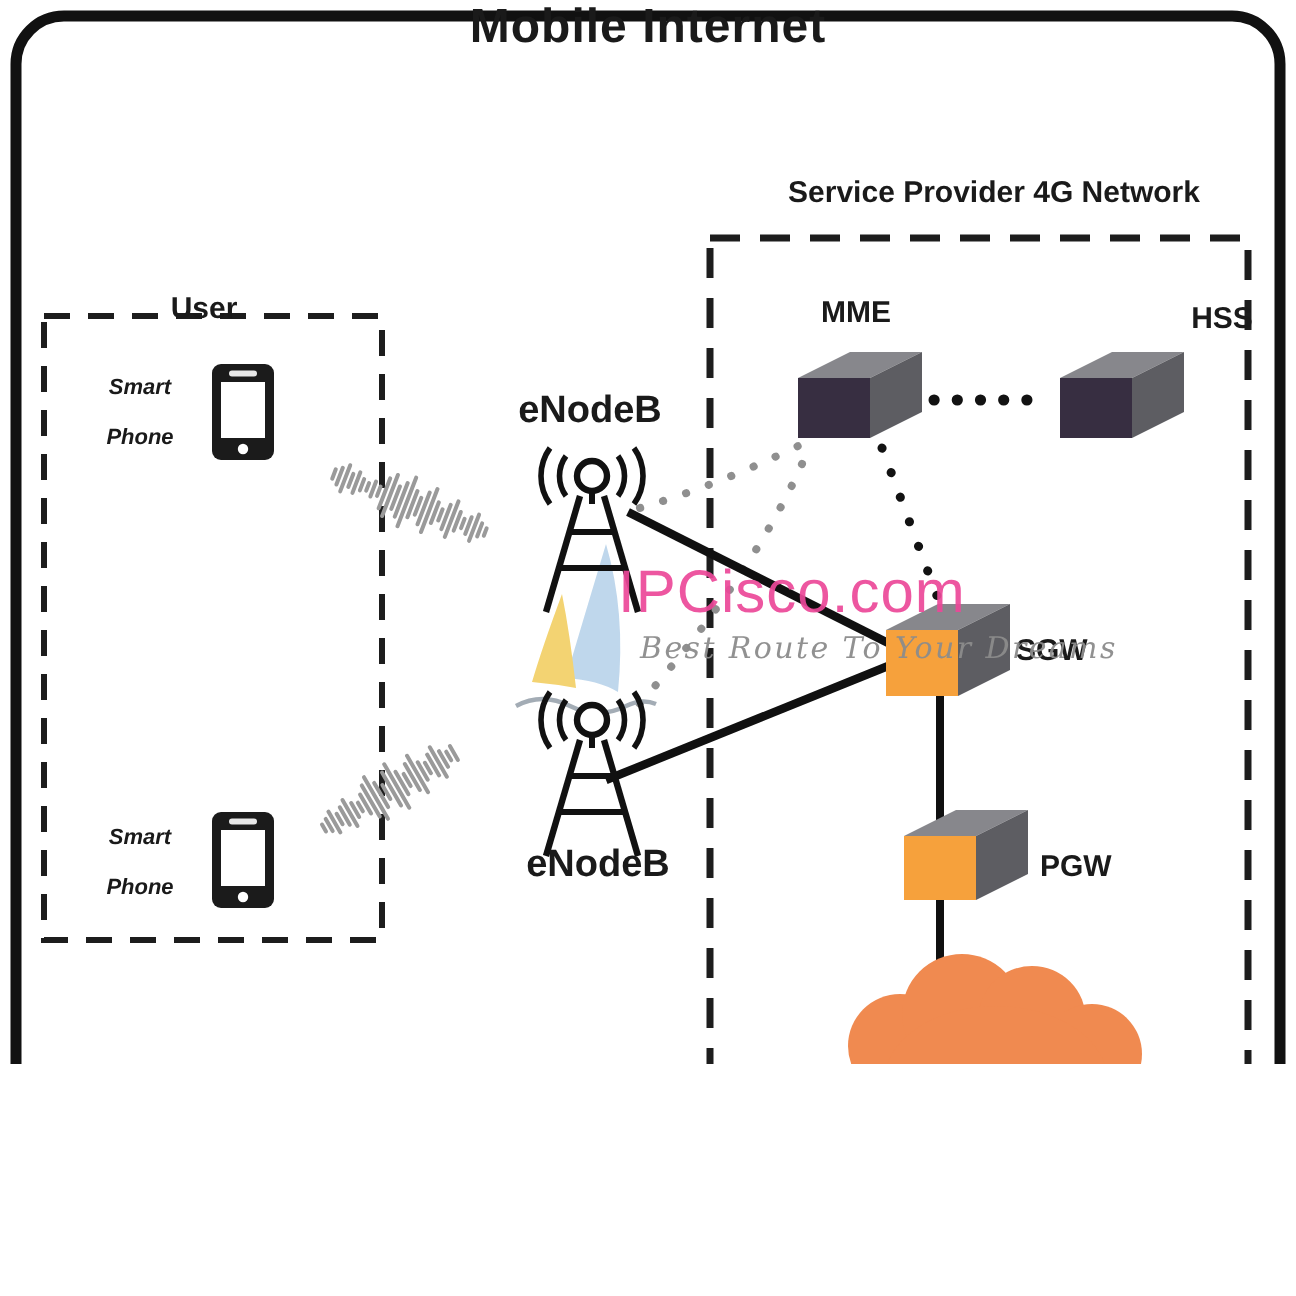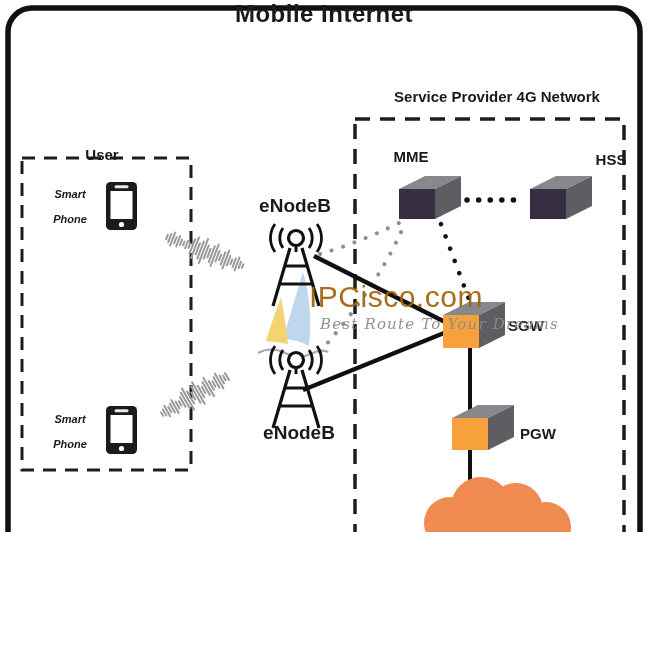--- a/index.html
+++ b/index.html
@@ -13,21 +13,21 @@
   .wm{z-index:3;pointer-events:none;}
   .lbl{position:absolute;font-weight:bold;white-space:nowrap;}
   .center{transform:translateX(-50%);text-align:center;}
   .title{left:0;right:0;top:33px;text-align:center;font-size:24px;font-weight:bold;letter-spacing:.5px;}
   .sp-label{left:497px;top:88px;font-size:15px;}
   .user-label{left:102px;top:130px;font-size:15px;margin-top:16px;}
   .phone-label{font-size:11px;line-height:25px;font-style:italic;}
   .enb{font-size:19px;}
   .node-lbl{font-size:15px;}
   .pdn-lbl{font-size:15px;line-height:23px;}
-  .wm-brand{position:absolute;left:309px;top:280px;font-size:30px;color:#a16207;opacity:.92;letter-spacing:.5px;}
+  .wm-brand{position:absolute;left:309px;top:280px;font-size:30px;color:#ec4899;opacity:.92;letter-spacing:.5px;}
   .wm-slogan{position:absolute;left:320px;top:315px;font-size:15px;font-style:italic;
              font-family:"DejaVu Serif",serif;color:#8c8c8c;letter-spacing:1.2px;opacity:.95;}
 </style>
 </head>
 <body>
 
 <div class="canvas">
 
   <svg class="layer" viewBox="0 0 648 648">
 
@@ -197,21 +197,21 @@
       <span style="display:block">Phone</span>
     </div>
     <div class="lbl center phone-label" style="left:70px;top:407px;">
       <span style="display:block">Smart</span>
       <span style="display:block">Phone</span>
     </div>
 
     <div class="lbl center enb" style="left:295px;top:195px;">eNodeB</div>
     <div class="lbl center enb" style="left:299px;top:422px;">eNodeB</div>
 
-    <div class="lbl center node-lbl" style="left:411px;top:148px;">MME</div>
+    <div class="lbl center node-lbl" style="left:428px;top:148px;">MME</div>
     <div class="lbl center node-lbl" style="left:563px;top:151px;margin-left:48px;">HSS</div>
     <div class="lbl node-lbl" style="left:508px;top:317px;">SGW</div>
     <div class="lbl node-lbl" style="left:520px;top:425px;">PGW</div>
 
   </div>
 
   <div class="layer wm">
     <div class="wm-brand">IPCisco.com</div>
     <div class="wm-slogan">Best Route To Your Dreams</div>
   </div>

